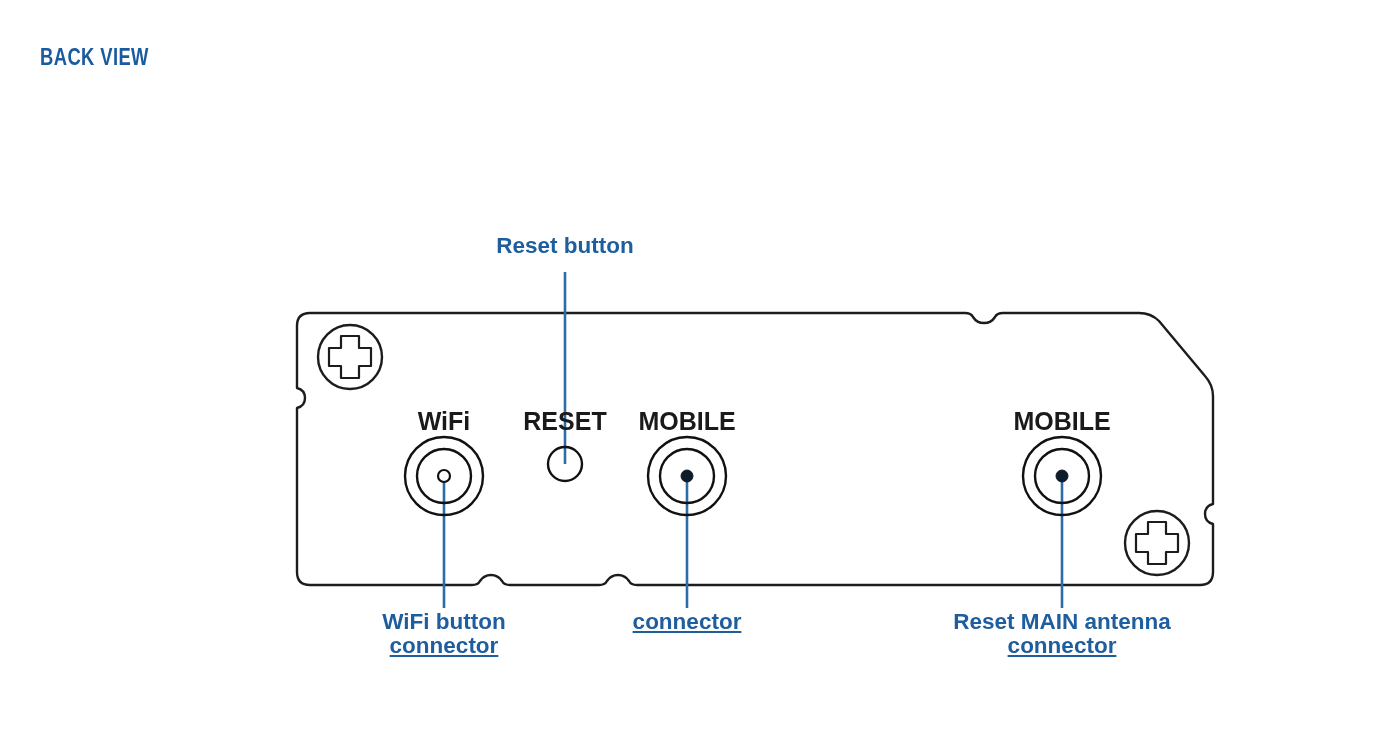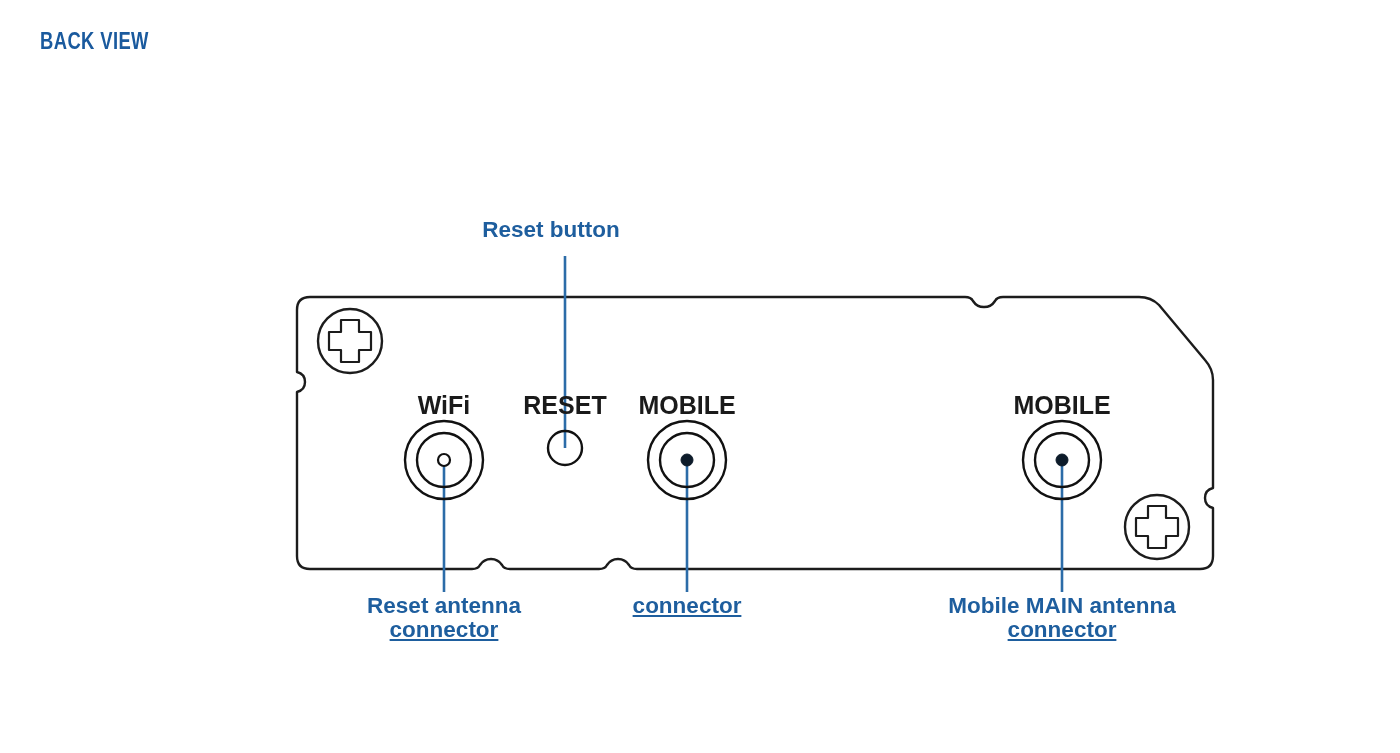--- a/index.html
+++ b/index.html
@@ -10,20 +10,21 @@
     width: 1400px;
     height: 753px;
     background: #ffffff;
     font-family: "Liberation Sans", sans-serif;
     overflow: hidden;
     position: relative;
   }
   #diagram-root {
     position: absolute;
     inset: 0;
+    margin-top: 16px;
   }
   .view-heading {
     position: absolute;
     left: 40px;
     top: 30px;
     font-family: "Liberation Sans", sans-serif;
     font-weight: bold;
     font-size: 23px;
     letter-spacing: 0.5px;
     color: #1a5a9e;
@@ -177,31 +178,31 @@
 
     <g>
       <circle class="port-ring" cx="1062" cy="460" r="39"></circle>
       <circle class="port-ring" cx="1062" cy="460" r="27"></circle>
       <circle class="port-core-solid" cx="1062" cy="460" r="6"></circle>
     </g>
     <text class="port-label" x="1062" y="414">MOBILE</text>
 
   </svg>
 
-  <div class="callout" style="left:551px; top:218px;">
+  <div class="callout" style="left:565px; top:218px;">
     <span>Reset button</span>
   </div>
 
   <div class="callout" style="left:444px; top:594px;">
-    <span>Reset antenna</span>
+    <span>WiFi button</span>
     <span class="callout-line2">connector</span>
   </div>
 
   <div class="callout" style="left:687px; top:594px;">
     <span class="callout-line2">connector</span>
   </div>
 
   <div class="callout" style="left:1062px; top:594px;">
-    <span>Mobile MAIN antenna</span>
+    <span>Reset MAIN antenna</span>
     <span class="callout-line2">connector</span>
   </div>
 
 </div>
 
 </body></html>

